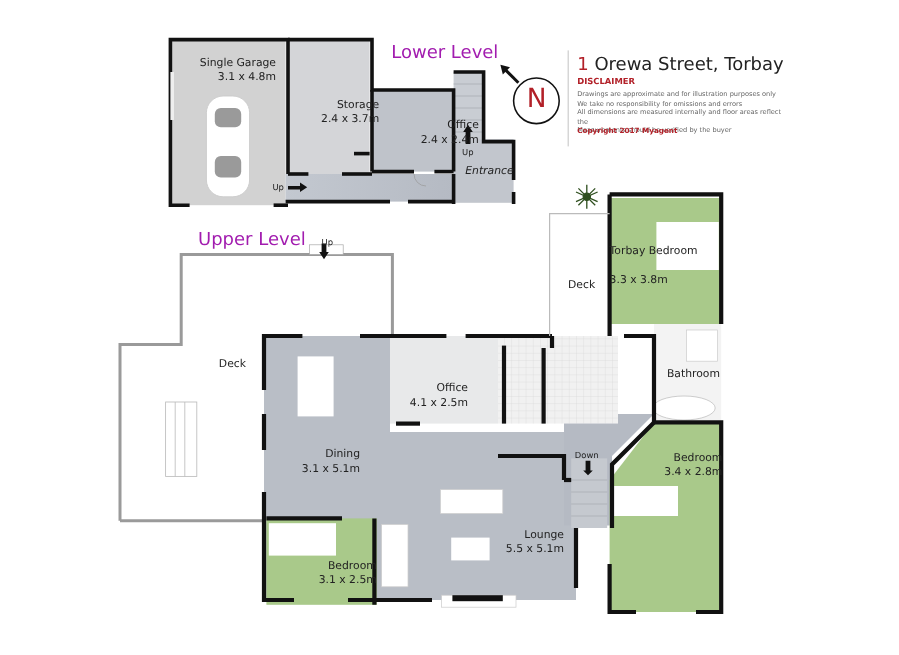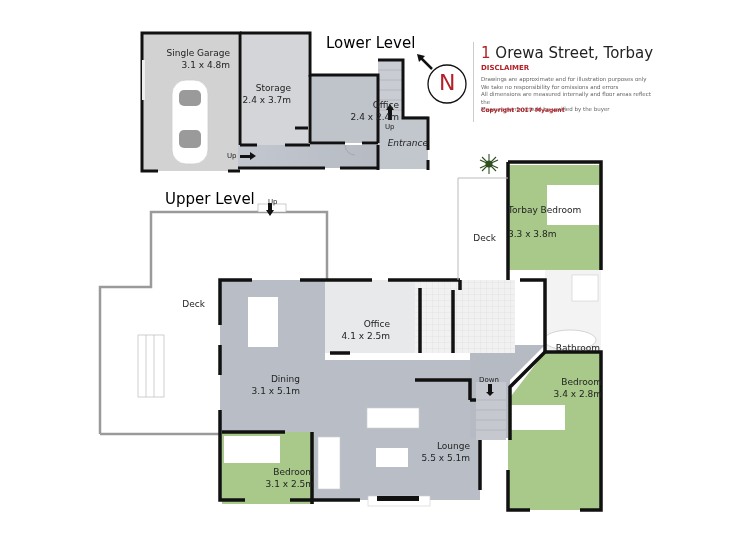--- a/index.html
+++ b/index.html
@@ -1,20 +1,20 @@
 <!DOCTYPE html>
 <html><head>
 <meta charset="utf-8">
 <style>
   html,body{margin:0;padding:0;background:#ffffff;}
   body{width:749px;height:546px;position:relative;overflow:hidden;font-family:"DejaVu Sans",sans-serif;}
   .abs{position:absolute;}
   .lbl{position:absolute;text-align:right;font-weight:normal;font-size:9px;color:#222;line-height:12px;white-space:nowrap;}
   .lbl span{display:block;}
-  .level{position:absolute;font-size:15px;color:#000000;font-family:"DejaVu Sans",sans-serif;}
+  .level{position:absolute;font-size:15px;color:#a21caf;font-family:"DejaVu Sans",sans-serif;}
   .title{position:absolute;left:481px;top:44px;font-size:15px;color:#222;white-space:nowrap;}
   .title .num{color:#b22028;}
   .disc-h{position:absolute;left:481px;top:64px;font-size:7px;font-weight:bold;color:#b22028;}
   .disc-t{position:absolute;left:481px;top:76px;font-size:5.5px;color:#666;line-height:7.5px;width:175px;}
   .copy{position:absolute;left:481px;top:106px;font-size:6px;font-weight:bold;color:#b22028;}
   .vline{position:absolute;left:473px;top:42px;width:1px;height:80px;background:#ccc;}
   svg{position:absolute;left:0;top:0;}
 </style>
 </head>
 <body>
@@ -194,21 +194,21 @@
   <div>All dimensions are measured internally and floor areas reflect the</div>
   <div>Measurements should be verified by the buyer</div>
 </div>
 <div class="copy">Copyright 2017   Myagent</div>
 <div class="abs" style="left:439px;top:70px;font-size:22px;color:#b22028;">N</div>
 
 <div class="lbl" style="left:150px;top:47px;width:80px;">
   <span>Single Garage</span>
     <span>3.1 x 4.8m</span>
 </div>
-<div class="lbl" style="left:223px;top:82px;width:68px;">
+<div class="lbl" style="left:248px;top:82px;width:68px;">
   <span>Storage</span>
     <span>2.4 x 3.7m</span>
 </div>
 <div class="lbl" style="left:310px;top:99px;width:89px;">
   <span>Office</span>
     <span>2.4 x 2.4m</span>
 </div>
 <div class="lbl" style="left:384px;top:137px;width:44px;font-style:italic;">Entrance</div>
 <div class="lbl" style="left:227px;top:150px;font-size:7px;">Up</div>
 <div class="lbl" style="left:385px;top:121px;font-size:7px;">Up</div>
@@ -228,19 +228,19 @@
     <span>5.5 x 5.1m</span>
 </div>
 <div class="lbl" style="left:222px;top:466px;width:92px;">
   <span>Bedroom</span>
     <span>3.1 x 2.5m</span>
 </div>
 <div class="lbl" style="left:508px;top:204px;width:45px;">
   <span>Torbay Bedroom</span>
 </div>
 <div class="lbl" style="left:508px;top:228px;width:45px;">3.3 x 3.8m</div>
-<div class="lbl" style="left:552px;top:306px;width:48px;margin-top:36px;">Bathroom</div>
+<div class="lbl" style="left:552px;top:306px;width:48px;">Bathroom</div>
 <div class="lbl" style="left:540px;top:376px;width:62px;">
   <span>Bedroom</span>
     <span>3.4 x 2.8m</span>
 </div>
 <div class="lbl" style="left:468px;top:232px;width:28px;">Deck</div>
 <div class="lbl" style="left:479px;top:374px;font-size:7px;">Down</div>
 
 </body></html>

